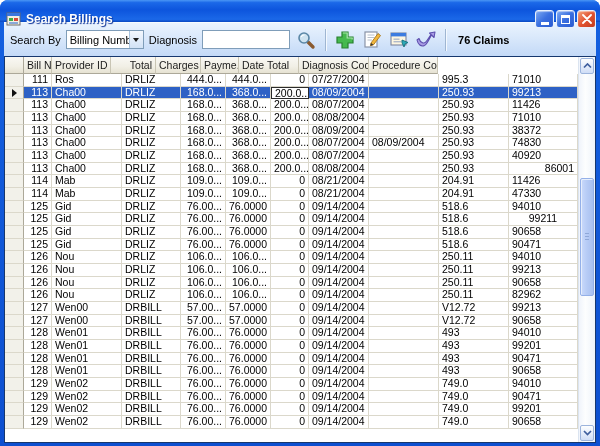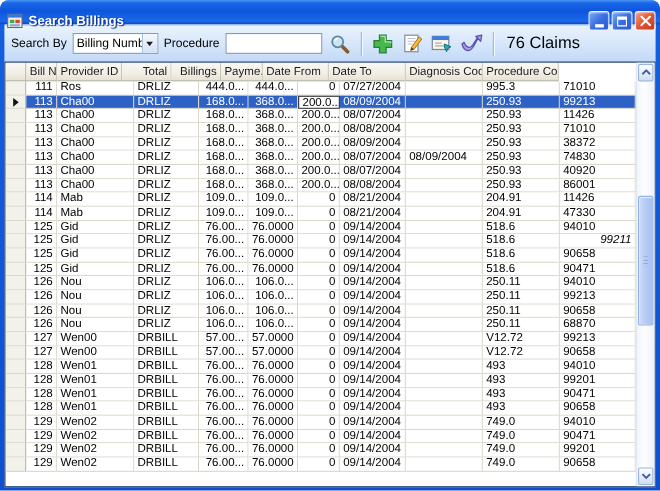--- a/index.html
+++ b/index.html
@@ -34,21 +34,21 @@
     display:flex; align-items:center; font-size:11px; }
   .combo-text { flex:1; padding-left:3px; white-space:nowrap; overflow:hidden; }
   .combo-btn { width:14px; height:100%; border-left:1px solid #aac4de;
     background:linear-gradient(180deg,#f4f8fe,#d2e2f6); display:flex; align-items:center; justify-content:center; }
   .tri-down { width:0; height:0; border-left:3px solid transparent; border-right:3px solid transparent;
     border-top:4px solid #1c1c1c; }
   .criteria-input { width:88px; height:19px; border:1px solid #7f9db9; background:#fff;
     font-size:11px; padding:0 3px; outline:none; font-family:"Liberation Sans",sans-serif; }
   .tb-icon { width:22px; height:22px; display:flex; align-items:center; justify-content:center; }
   .tb-sep { width:1px; height:22px; background:#9fb6d2; box-shadow:1px 0 0 #f4f9ff; margin:0 3px; }
-  .claims { font-size:15px; font-weight:normal; color:#000; margin-left:4px; white-space:nowrap; }
+  .claims { font-size:11px; font-weight:bold; color:#000; margin-left:4px; white-space:nowrap; }
 
   
   .gridwrap { position:absolute; left:4px; right:4px; top:56px; bottom:3px;
     border:1px solid #16376e; background:#fff; display:flex; }
   .grid-main { width:573px; flex:none; display:flex; flex-direction:column; overflow:hidden; }
   .groupbar { height:15px; flex:none; background:linear-gradient(180deg,#dcE9fb,#b9d0f0);
     font-size:10.5px; color:#10141c; padding:1px 0 0 6px; white-space:nowrap;
     border-bottom:1px solid #96aed2; }
   .headerrow { height:17px; flex:none; display:flex; }
   .hcell { height:17px; background:linear-gradient(180deg,#f9f8f4 0%,#f1efe5 60%,#e6e2d2 100%);
@@ -109,21 +109,21 @@
   </div>
 
   <div class="toolbar">
     <span class="tb-label">Search By</span>
     <div class="combo">
       <span class="combo-text">Billing Number</span>
       <span class="combo-btn">
           <span class="tri-down"></span>
         </span>
     </div>
-    <span class="tb-label">Procedure</span>
+    <span class="tb-label">Diagnosis</span>
     <input class="criteria-input" type="text" value="" style="">
     <span class="tb-icon">
       <svg width="20" height="20" viewBox="0 0 20 20">
         <line x1="12" y1="12" x2="17" y2="17" stroke="#8a5a30" stroke-width="3.4" stroke-linecap="round"></line>
         <circle cx="8" cy="8" r="5" fill="#cfe3f0" stroke="#5b87a6" stroke-width="1.6"></circle>
         <path d="M5.5 6.5 A3.4 3.4 0 0 1 8 5" stroke="#fff" stroke-width="1.2" fill="none" stroke-linecap="round"></path>
       </svg>
     </span>
     <div class="tb-sep"></div>
     <span class="tb-icon">
@@ -160,24 +160,23 @@
     <span class="claims">76 Claims</span>
   </div>
 
   <div class="gridwrap">
     <div class="grid-main">
       <div class="headerrow" id="headerrow">
           <div class="hcell" style="width: 19px; border-right: 1px solid rgb(172, 168, 153);"></div>
           <div class="hcell" style="width: 28px; text-align: right;">Bill No.</div>
           <div class="hcell" style="width: 59px; text-align: left;">Provider ID</div>
           <div class="hcell" style="width: 45px; text-align: right;">Total</div>
-          <div class="hcell" style="width: 45px; text-align: right;">Billings</div>
+          <div class="hcell" style="width: 45px; text-align: right;">Charges</div>
           <div class="hcell" style="width: 38px; text-align: right;">Payme...</div>
-          <div class="hcell" style="width: 60px; text-align: left;">Date From</div>
-          <div class="hcell" style="width: 70px; text-align: left;">Date To</div>
+          <div class="hcell" style="width: 60px; text-align: left;">Date Total</div>
           <div class="hcell" style="width: 70px; text-align: left;">Diagnosis Code</div>
           <div class="hcell" style="width: 69px; text-align: left;">Procedure Code</div>
         </div>
       <div class="rows" id="rows">
           <div class="gr">
             <div class="ind" style="width: 19px; flex: 0 0 auto;"></div>
             <div class="cell" style="width: 28px; flex: 0 0 auto; text-align: right;">111</div>
             <div class="cell" style="width: 70px; flex: 0 0 auto; text-align: left;">Ros</div>
             <div class="cell" style="width: 59px; flex: 0 0 auto; text-align: left;">DRLIZ</div>
             <div class="cell" style="width: 45px; flex: 0 0 auto; text-align: right;">444.0...</div>
@@ -272,21 +271,21 @@
             <div class="ind" style="width: 19px; flex: 0 0 auto;"></div>
             <div class="cell" style="width: 28px; flex: 0 0 auto; text-align: right;">113</div>
             <div class="cell" style="width: 70px; flex: 0 0 auto; text-align: left;">Cha00</div>
             <div class="cell" style="width: 59px; flex: 0 0 auto; text-align: left;">DRLIZ</div>
             <div class="cell" style="width: 45px; flex: 0 0 auto; text-align: right;">168.0...</div>
             <div class="cell" style="width: 45px; flex: 0 0 auto; text-align: right;">368.0...</div>
             <div class="cell" style="width: 38px; flex: 0 0 auto; text-align: right;">200.0...</div>
             <div class="cell" style="width: 60px; flex: 0 0 auto; text-align: left;">08/08/2004</div>
             <div class="cell" style="width: 70px; flex: 0 0 auto; text-align: left;"></div>
             <div class="cell" style="width: 70px; flex: 0 0 auto; text-align: left;">250.93</div>
-            <div class="cell" style="width: 69px; flex: 0 0 auto; text-align: left;">86001</div>
+            <div class="cell" style="width: 69px; flex: 0 0 auto; text-align: right;">86001</div>
           </div>
           <div class="gr">
             <div class="ind" style="width: 19px; flex: 0 0 auto;"></div>
             <div class="cell" style="width: 28px; flex: 0 0 auto; text-align: right;">114</div>
             <div class="cell" style="width: 70px; flex: 0 0 auto; text-align: left;">Mab</div>
             <div class="cell" style="width: 59px; flex: 0 0 auto; text-align: left;">DRLIZ</div>
             <div class="cell" style="width: 45px; flex: 0 0 auto; text-align: right;">109.0...</div>
             <div class="cell" style="width: 45px; flex: 0 0 auto; text-align: right;">109.0...</div>
             <div class="cell" style="width: 38px; flex: 0 0 auto; text-align: right;">0</div>
             <div class="cell" style="width: 60px; flex: 0 0 auto; text-align: left;">08/21/2004</div>
@@ -324,21 +323,21 @@
             <div class="ind" style="width: 19px; flex: 0 0 auto;"></div>
             <div class="cell" style="width: 28px; flex: 0 0 auto; text-align: right;">125</div>
             <div class="cell" style="width: 70px; flex: 0 0 auto; text-align: left;">Gid</div>
             <div class="cell" style="width: 59px; flex: 0 0 auto; text-align: left;">DRLIZ</div>
             <div class="cell" style="width: 45px; flex: 0 0 auto; text-align: right;">76.00...</div>
             <div class="cell" style="width: 45px; flex: 0 0 auto; text-align: right;">76.0000</div>
             <div class="cell" style="width: 38px; flex: 0 0 auto; text-align: right;">0</div>
             <div class="cell" style="width: 60px; flex: 0 0 auto; text-align: left;">09/14/2004</div>
             <div class="cell" style="width: 70px; flex: 0 0 auto; text-align: left;"></div>
             <div class="cell" style="width: 70px; flex: 0 0 auto; text-align: left;">518.6</div>
-            <div class="cell" style="width: 69px; flex: 0 0 auto; text-align: right; font-style: italic;">99211</div>
+            <div class="cell" style="width: 69px; flex: 0 0 auto; text-align: center;">99211</div>
           </div>
           <div class="gr">
             <div class="ind" style="width: 19px; flex: 0 0 auto;"></div>
             <div class="cell" style="width: 28px; flex: 0 0 auto; text-align: right;">125</div>
             <div class="cell" style="width: 70px; flex: 0 0 auto; text-align: left;">Gid</div>
             <div class="cell" style="width: 59px; flex: 0 0 auto; text-align: left;">DRLIZ</div>
             <div class="cell" style="width: 45px; flex: 0 0 auto; text-align: right;">76.00...</div>
             <div class="cell" style="width: 45px; flex: 0 0 auto; text-align: right;">76.0000</div>
             <div class="cell" style="width: 38px; flex: 0 0 auto; text-align: right;">0</div>
             <div class="cell" style="width: 60px; flex: 0 0 auto; text-align: left;">09/14/2004</div>
@@ -402,21 +401,21 @@
             <div class="ind" style="width: 19px; flex: 0 0 auto;"></div>
             <div class="cell" style="width: 28px; flex: 0 0 auto; text-align: right;">126</div>
             <div class="cell" style="width: 70px; flex: 0 0 auto; text-align: left;">Nou</div>
             <div class="cell" style="width: 59px; flex: 0 0 auto; text-align: left;">DRLIZ</div>
             <div class="cell" style="width: 45px; flex: 0 0 auto; text-align: right;">106.0...</div>
             <div class="cell" style="width: 45px; flex: 0 0 auto; text-align: right;">106.0...</div>
             <div class="cell" style="width: 38px; flex: 0 0 auto; text-align: right;">0</div>
             <div class="cell" style="width: 60px; flex: 0 0 auto; text-align: left;">09/14/2004</div>
             <div class="cell" style="width: 70px; flex: 0 0 auto; text-align: left;"></div>
             <div class="cell" style="width: 70px; flex: 0 0 auto; text-align: left;">250.11</div>
-            <div class="cell" style="width: 69px; flex: 0 0 auto; text-align: left;">68870</div>
+            <div class="cell" style="width: 69px; flex: 0 0 auto; text-align: left;">82962</div>
           </div>
           <div class="gr">
             <div class="ind" style="width: 19px; flex: 0 0 auto;"></div>
             <div class="cell" style="width: 28px; flex: 0 0 auto; text-align: right;">127</div>
             <div class="cell" style="width: 70px; flex: 0 0 auto; text-align: left;">Wen00</div>
             <div class="cell" style="width: 59px; flex: 0 0 auto; text-align: left;">DRBILL</div>
             <div class="cell" style="width: 45px; flex: 0 0 auto; text-align: right;">57.00...</div>
             <div class="cell" style="width: 45px; flex: 0 0 auto; text-align: right;">57.0000</div>
             <div class="cell" style="width: 38px; flex: 0 0 auto; text-align: right;">0</div>
             <div class="cell" style="width: 60px; flex: 0 0 auto; text-align: left;">09/14/2004</div>

